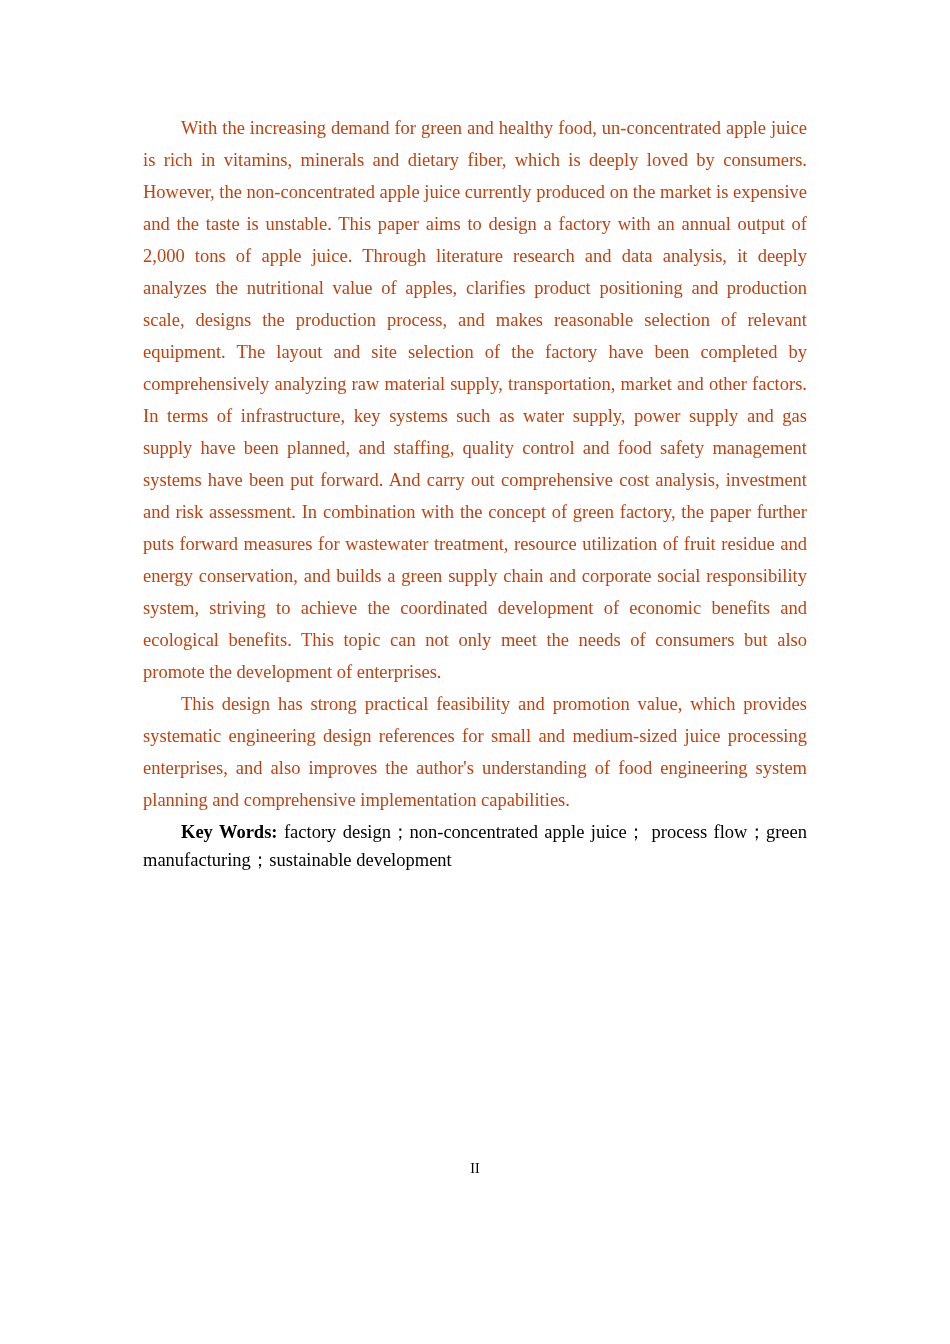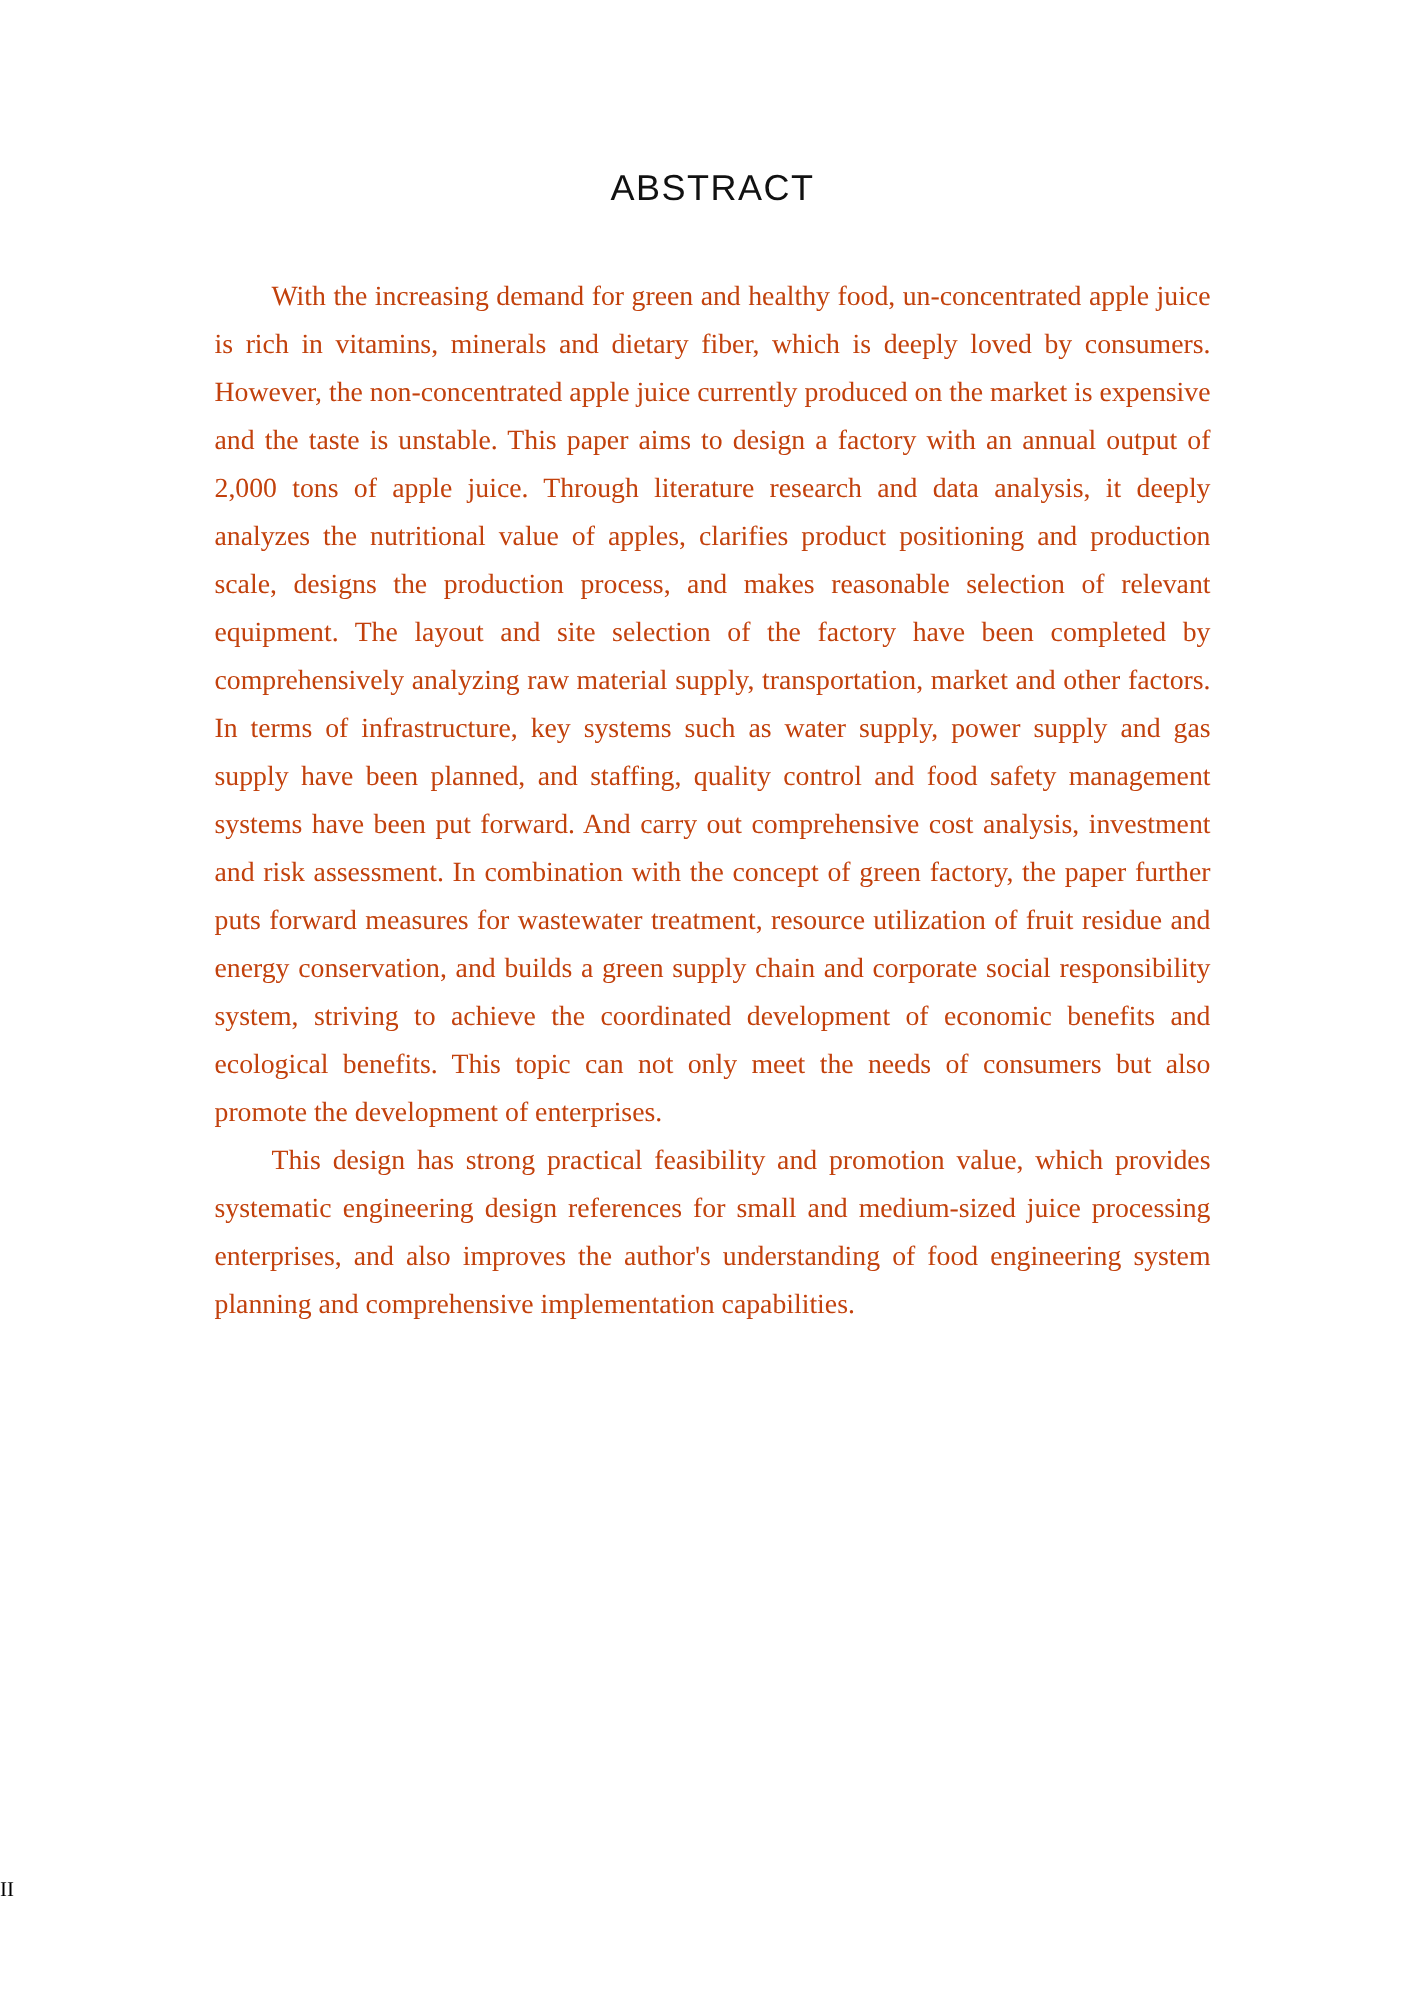--- a/index.html
+++ b/index.html
@@ -43,33 +43,34 @@
     margin-top: 2px;
     color: #000000;
   }
   .keywords .kw-label {
     font-weight: 700;
   }
   .page-number {
     position: absolute;
     left: 0;
     right: 0;
-    top: 1253px;
+    top: 1161px;
+    text-align: center;
     font-size: 14px;
     color: #000000;
     font-family: "Liberation Serif", "DejaVu Serif", serif;
   }
 </style>
 </head>
 <body>
 
 <div class="page">
 
-  <h1 class="title">ABSTRACT</h1>
 
   <p class="body-para">With the increasing demand for green and healthy food, un-concentrated apple juice is rich in vitamins, minerals and dietary fiber, which is deeply loved by consumers. However, the non-concentrated apple juice currently produced on the market is expensive and the taste is unstable. This paper aims to design a factory with an annual output of 2,000 tons of apple juice. Through literature research and data analysis, it deeply analyzes the nutritional value of apples, clarifies product positioning and production scale, designs the production process, and makes reasonable selection of relevant equipment. The layout and site selection of the factory have been completed by comprehensively analyzing raw material supply, transportation, market and other factors. In terms of infrastructure, key systems such as water supply, power supply and gas supply have been planned, and staffing, quality control and food safety management systems have been put forward. And carry out comprehensive cost analysis, investment and risk assessment. In combination with the concept of green factory, the paper further puts forward measures for wastewater treatment, resource utilization of fruit residue and energy conservation, and builds a green supply chain and corporate social responsibility system, striving to achieve the coordinated development of economic benefits and ecological benefits. This topic can not only meet the needs of consumers but also promote the development of enterprises.</p>
 
   <p class="body-para">This design has strong practical feasibility and promotion value, which provides systematic engineering design references for small and medium-sized juice processing enterprises, and also improves the author's understanding of food engineering system planning and comprehensive implementation capabilities.</p>
 
+  <p class="keywords"><span class="kw-label">Key Words:</span><span> factory design；non-concentrated apple juice；  process flow；green manufacturing；sustainable development</span></p>
 
   <div class="page-number">II</div>
 
 </div>
 
 </body></html>

